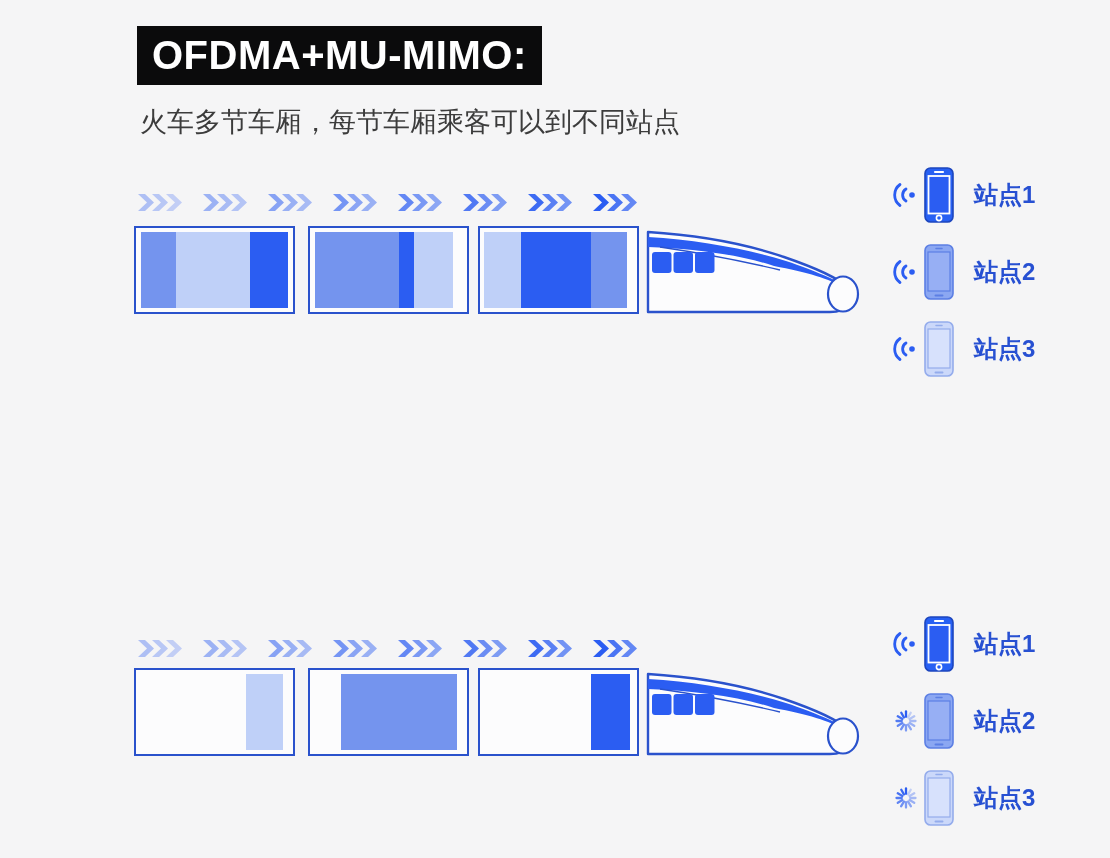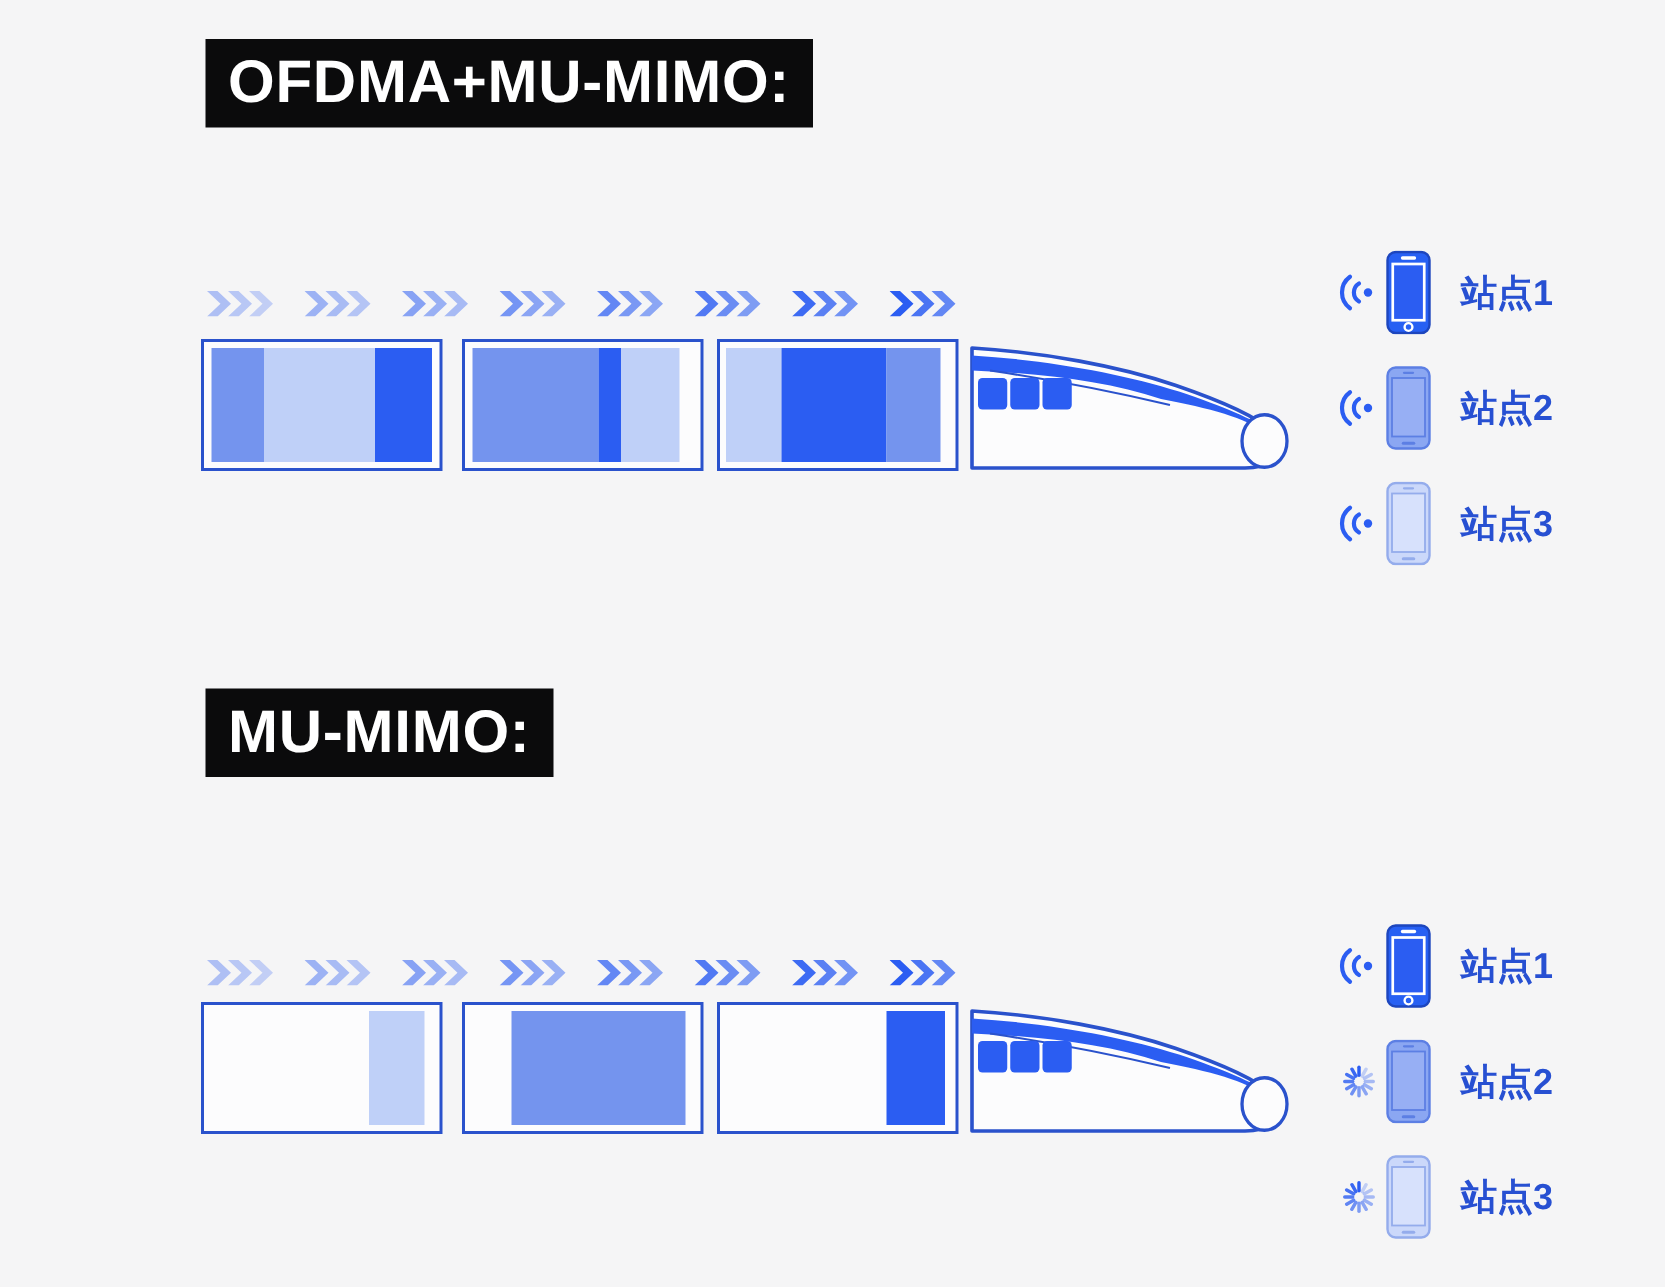--- a/index.html
+++ b/index.html
@@ -52,20 +52,21 @@
     margin-left:20px;font-size:24px;font-weight:700;color:#2750D2;white-space:nowrap;
   }
 </style>
 </head>
 <body>
 
 <section class="sec sec-0">
   <div class="title-bar">
     <span>OFDMA+MU-MIMO:</span>
   </div>
+  <div class="desc">火车多节车厢，每节车厢乘客可以到不同站点</div>
 
   <div class="chevron-row">
       <svg width="46" height="17" viewBox="0 0 46 17">
         <polygon points="0,0 7,0 16,8.5 7,17 0,17 9,8.5" fill="#2B5DF2" opacity="0.35"></polygon>
         <polygon points="14,0 21,0 30,8.5 21,17 14,17 23,8.5" fill="#2B5DF2" opacity="0.30"></polygon>
         <polygon points="28,0 35,0 44,8.5 35,17 28,17 37,8.5" fill="#2B5DF2" opacity="0.25"></polygon>
       </svg>
       <svg width="46" height="17" viewBox="0 0 46 17">
         <polygon points="0,0 7,0 16,8.5 7,17 0,17 9,8.5" fill="#2B5DF2" opacity="0.44"></polygon>
         <polygon points="14,0 21,0 30,8.5 21,17 14,17 23,8.5" fill="#2B5DF2" opacity="0.38"></polygon>
@@ -184,23 +185,20 @@
     <rect x="4" y="8" width="22" height="39" fill="#D7E1FC" stroke="#94ACEC" stroke-width="1.2"></rect>
     <line x1="12" y1="4.5" x2="18" y2="4.5" stroke="#94ACEC" stroke-width="1.5" stroke-linecap="round"></line>
     <line x1="11.5" y1="51.5" x2="18.5" y2="51.5" stroke="#94ACEC" stroke-width="2" stroke-linecap="round"></line>
   </svg>
         <span class="station-label">站点3</span>
       </div>
     </div>
 </section>
 
 <section class="sec sec-1">
-  <div class="title-bar">
-    <span>MU-MIMO:</span>
-  </div>
 
   <div class="chevron-row">
       <svg width="46" height="17" viewBox="0 0 46 17">
         <polygon points="0,0 7,0 16,8.5 7,17 0,17 9,8.5" fill="#2B5DF2" opacity="0.35"></polygon>
         <polygon points="14,0 21,0 30,8.5 21,17 14,17 23,8.5" fill="#2B5DF2" opacity="0.30"></polygon>
         <polygon points="28,0 35,0 44,8.5 35,17 28,17 37,8.5" fill="#2B5DF2" opacity="0.25"></polygon>
       </svg>
       <svg width="46" height="17" viewBox="0 0 46 17">
         <polygon points="0,0 7,0 16,8.5 7,17 0,17 9,8.5" fill="#2B5DF2" opacity="0.44"></polygon>
         <polygon points="14,0 21,0 30,8.5 21,17 14,17 23,8.5" fill="#2B5DF2" opacity="0.38"></polygon>

